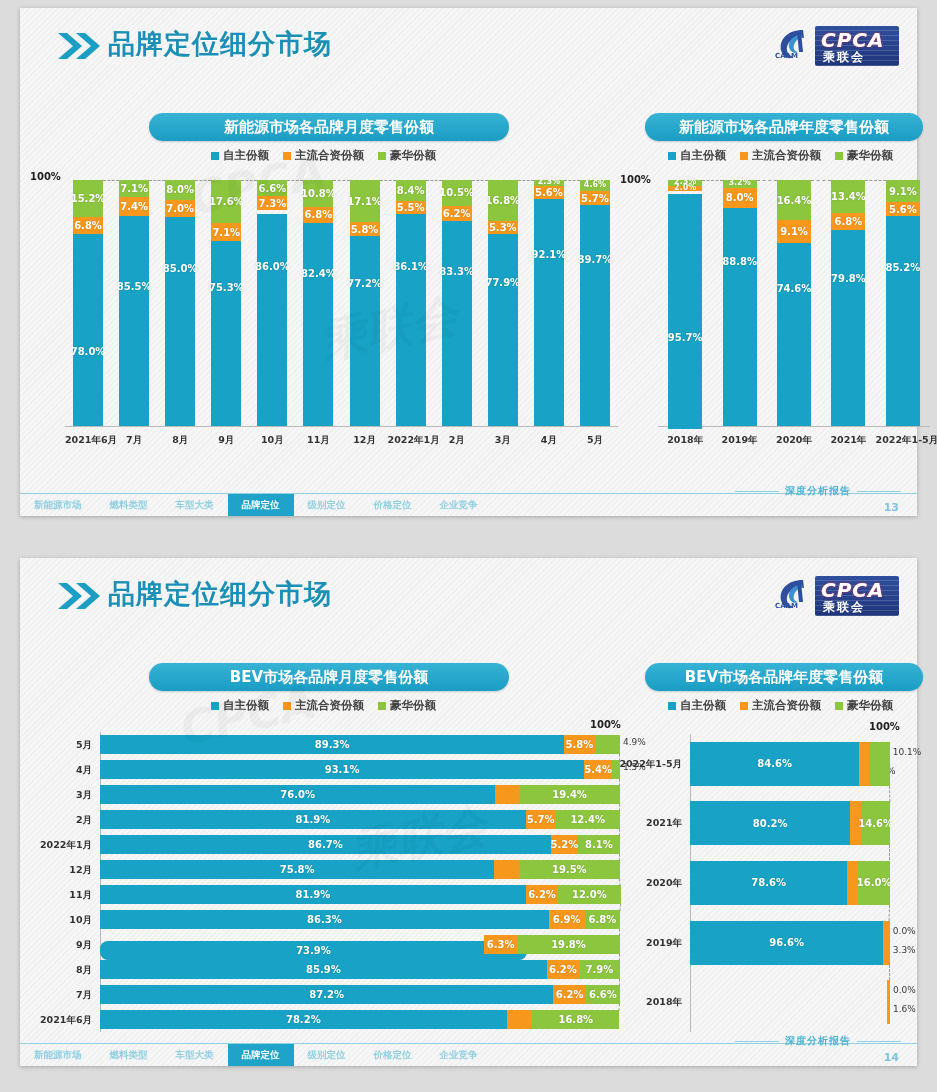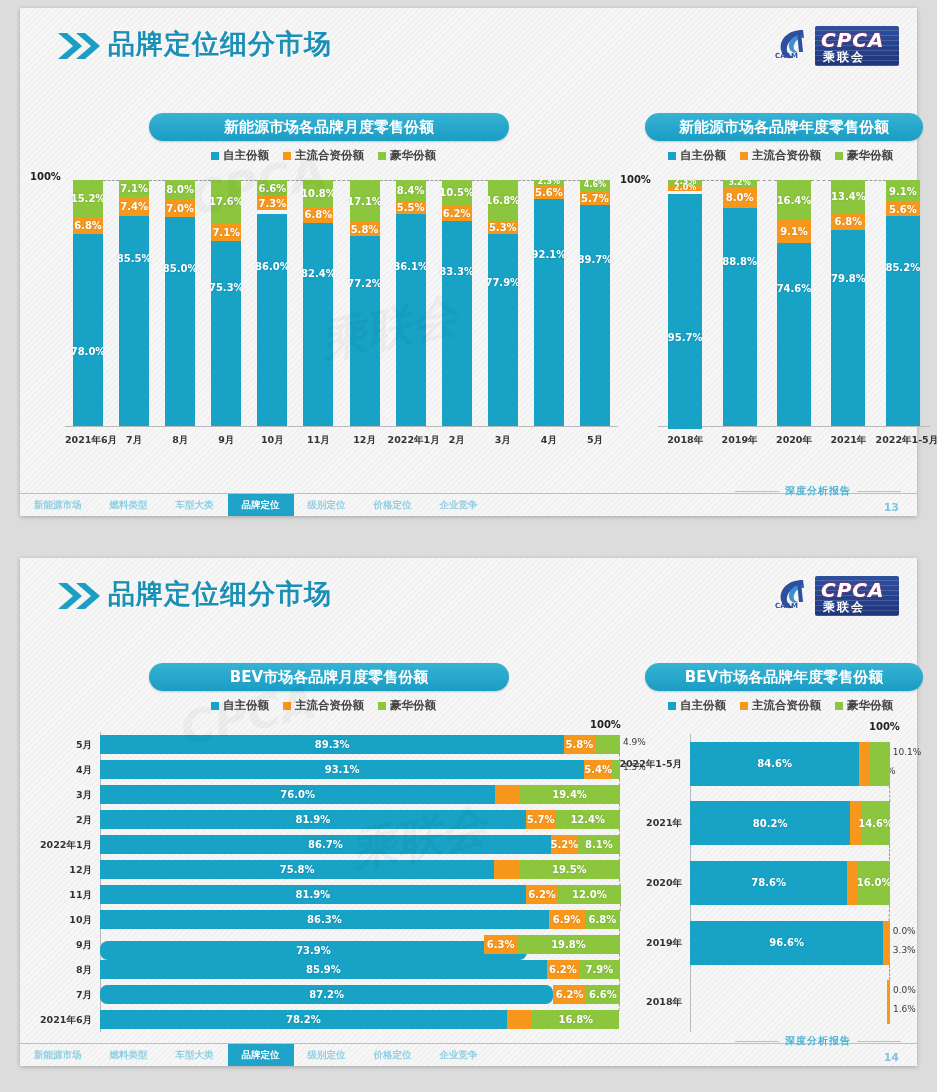--- a/index.html
+++ b/index.html
@@ -118,21 +118,21 @@
           <span style="margin-top: 42.2136px;">78.0%</span>
         </div>
         <div class="catlbl" style="left: 0px; top: 254px; width: 46.0833px; font-size: 9.5px;">2021年6月</div>
         <div class="seg" style="left: 54.125px; top: 0px; width: 30px; height: 17.466px; background: rgb(140, 198, 63);">
           <span>7.1%</span>
         </div>
         <div class="seg" style="left: 54.125px; top: 17.466px; width: 30px; height: 18.204px; background: rgb(247, 152, 29);">
           <span>7.4%</span>
         </div>
         <div class="seg" style="left: 54.125px; top: 35.67px; width: 30px; height: 210.33px; background: rgb(23, 162, 198); align-items: flex-start;">
-          <span style="margin-top: 37px;">85.5%</span>
+          <span style="margin-top: 65px;">85.5%</span>
         </div>
         <div class="catlbl" style="left: 46.0833px; top: 254px; width: 46.0833px; font-size: 9.5px;">7月</div>
         <div class="seg" style="left: 100.208px; top: 0px; width: 30px; height: 19.68px; background: rgb(140, 198, 63);">
           <span>8.0%</span>
         </div>
         <div class="seg" style="left: 100.208px; top: 19.68px; width: 30px; height: 17.22px; background: rgb(247, 152, 29);">
           <span>7.0%</span>
         </div>
         <div class="seg" style="left: 100.208px; top: 36.9px; width: 30px; height: 209.1px; background: rgb(23, 162, 198); align-items: flex-start;">
           <span style="margin-top: 46.002px;">85.0%</span>
@@ -469,21 +469,21 @@
         <div class="seg" style="left: 0px; top: 228.25px; width: 446.68px; height: 18.5px; background: rgb(23, 162, 198);">
           <span>85.9%</span>
         </div>
         <div class="seg" style="left: 446.68px; top: 228.25px; width: 32.24px; height: 18.5px; background: rgb(247, 152, 29);">
           <span>6.2%</span>
         </div>
         <div class="seg" style="left: 478.92px; top: 228.25px; width: 41.08px; height: 18.5px; background: rgb(140, 198, 63);">
           <span>7.9%</span>
         </div>
         <div class="vcatlbl" style="left: -70px; top: 231.5px; width: 62px;">8月</div>
-        <div class="seg" style="left: 0px; top: 253.25px; width: 453.44px; height: 18.5px; background: rgb(23, 162, 198); border-radius: 7px;">
+        <div class="seg" style="left: 0px; top: 253.25px; width: 453.44px; height: 18.5px; background: rgb(23, 162, 198);">
           <span>87.2%</span>
         </div>
         <div class="seg" style="left: 453.44px; top: 253.25px; width: 32.24px; height: 18.5px; background: rgb(247, 152, 29);">
           <span>6.2%</span>
         </div>
         <div class="seg" style="left: 485.68px; top: 253.25px; width: 34.32px; height: 18.5px; background: rgb(140, 198, 63);">
           <span>6.6%</span>
         </div>
         <div class="vcatlbl" style="left: -70px; top: 256.5px; width: 62px;">7月</div>
         <div class="seg" style="left: 0px; top: 278.25px; width: 406.64px; height: 18.5px; background: rgb(23, 162, 198);">

